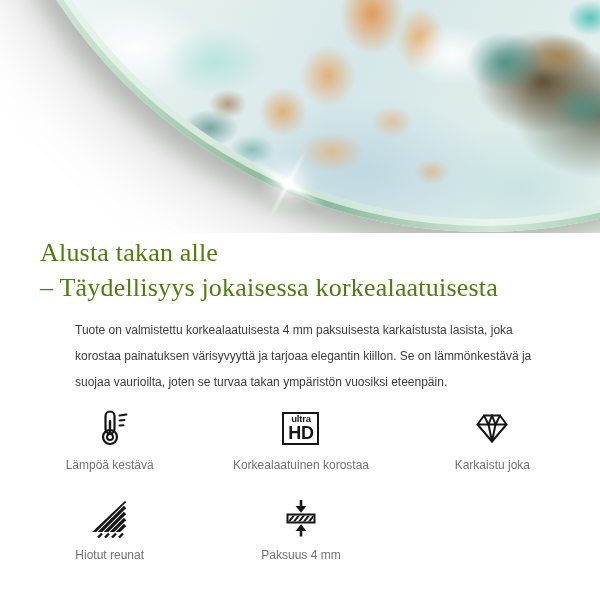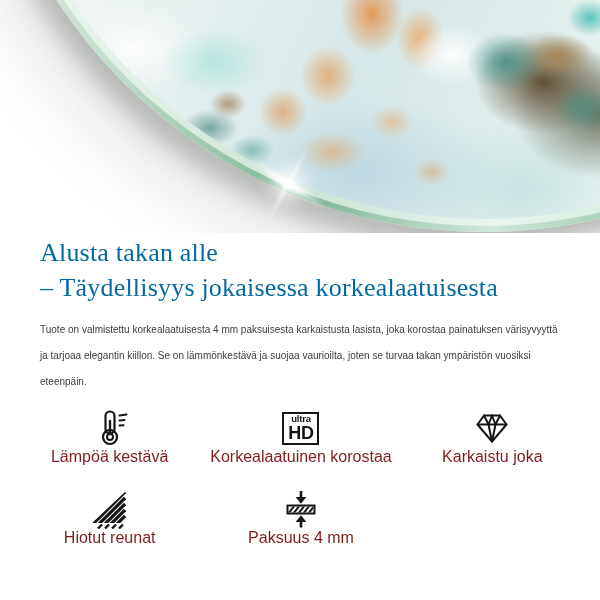--- a/index.html
+++ b/index.html
@@ -55,28 +55,28 @@
     background:
       radial-gradient(circle at 50% 50%, rgba(255,255,255,1) 0 3px, rgba(255,255,255,0.6) 8px, rgba(255,255,255,0) 32px),
       linear-gradient(32deg,  rgba(255,255,255,0) 45%, rgba(255,255,255,0.85) 49.5% 50.5%, rgba(255,255,255,0) 55%),
       linear-gradient(118deg, rgba(255,255,255,0) 47%, rgba(255,255,255,0.55) 49.6% 50.4%, rgba(255,255,255,0) 53%);
     -webkit-mask-image: radial-gradient(circle, #000 18%, transparent 68%);
     mask-image: radial-gradient(circle, #000 18%, transparent 68%);
   }
 
   
   .content { position: relative; padding: 2px 38px 0 40px; }
-  .title { font-family: "Liberation Serif", serif; font-weight: 400; font-size: 26px; line-height: 35px; color: #0369a1; letter-spacing: 0.2px; }
+  .title { font-family: "Liberation Serif", serif; font-weight: 400; font-size: 26px; line-height: 35px; color: #4d7c0f; letter-spacing: 0.2px; }
   .title span { display: block; }
-  .desc { margin-top: 12px; font-size: 10px; line-height: 26px; color: #3d3d3d; }
+  .desc { margin-top: 12px; font-size: 12px; line-height: 26px; color: #3d3d3d; margin-left: 35px; }
 
   .features { margin: 12px -26px 0 -26px; display: grid; grid-template-columns: repeat(3, 1fr); row-gap: 24px; }
   .feature { display: flex; flex-direction: column; align-items: center; }
   .feature .icon-box { height: 42px; display: flex; align-items: center; justify-content: center; color: #161616; }
-  .feature .label { margin-top: 0; font-size: 16px; line-height: 15px; color: #7f1d1d; text-align: center; }
+  .feature .label { margin-top: 9px; font-size: 12px; line-height: 15px; color: #737373; text-align: center; }
 
   .hd-badge {
     width: 37px; height: 33px; border: 2.5px solid #161616;
     display: flex; flex-direction: column; align-items: center; justify-content: flex-start;
     line-height: 1; color: #161616;
   }
   .hd-badge .hd-top { font-size: 9.5px; font-weight: 700; letter-spacing: -0.2px; }
   .hd-badge .hd-bottom { font-size: 18px; font-weight: 800; letter-spacing: -0.3px; margin-top: 1px; }
 
   svg { display: block; }

